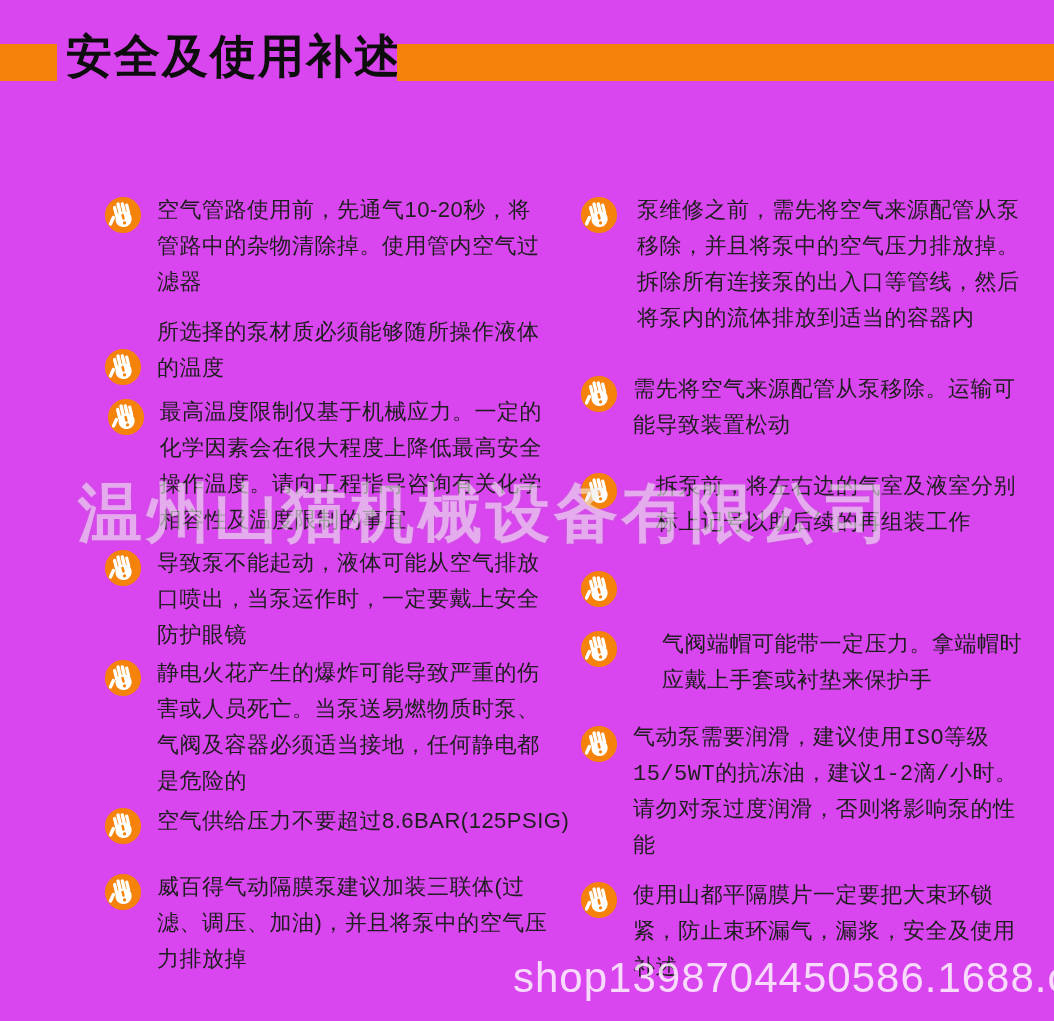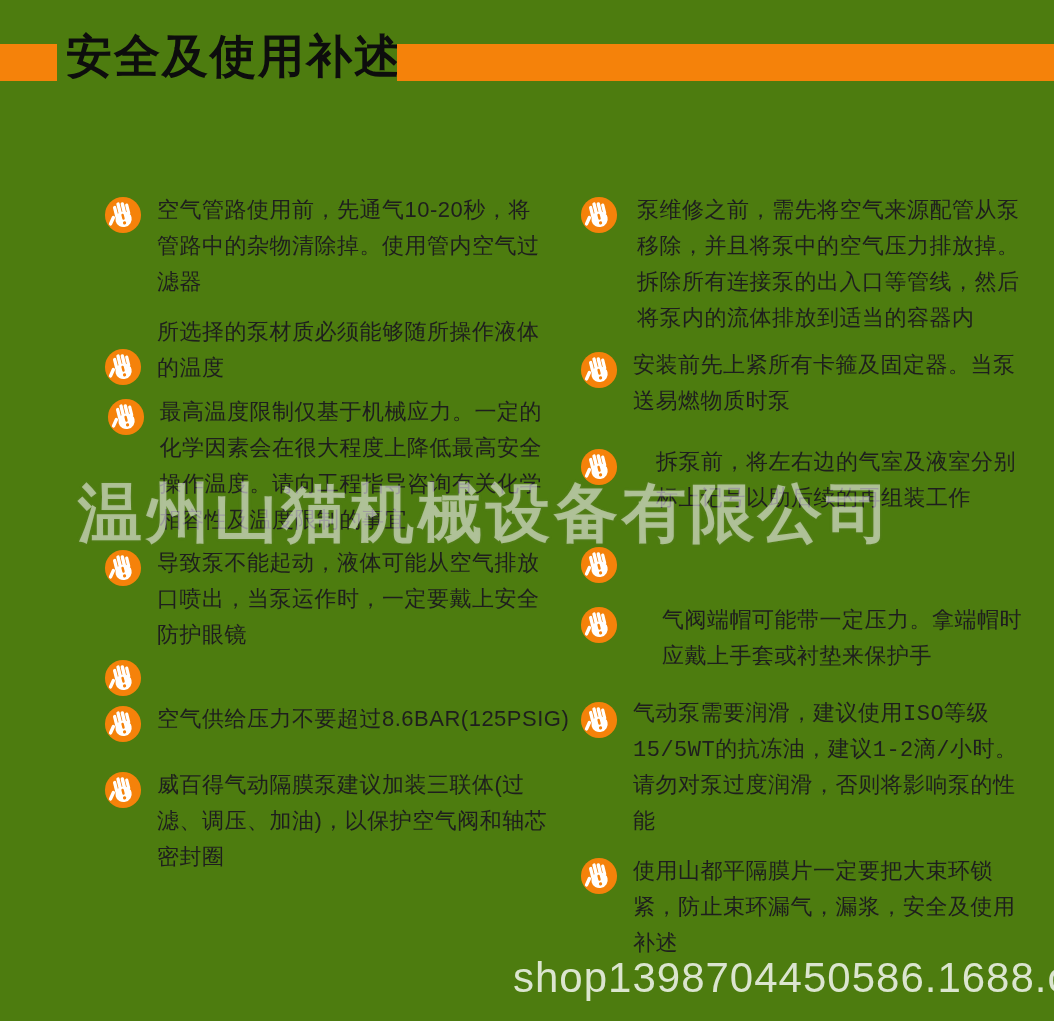--- a/index.html
+++ b/index.html
@@ -41,21 +41,21 @@
     letter-spacing:0.5px;
   }
   
   .col-left  .item:nth-child(1){margin-bottom:14px;}
   .col-left  .item:nth-child(2){margin-bottom:8px;align-items:flex-end;}
   .col-left  .item:nth-child(3){margin-bottom:7px;justify-content:center;}
   .col-left  .item:nth-child(4){margin-bottom:2px;}
   .col-left  .item:nth-child(5){margin-bottom:4px;}
   .col-left  .item:nth-child(6){margin-bottom:24px;}
   .col-left  .item:nth-child(6) .item-text{white-space:nowrap;}
-  .col-right .item:nth-child(1){margin-bottom:11px;gap:19px;}
+  .col-right .item:nth-child(1){margin-bottom:35px;gap:19px;}
   .col-right .item:nth-child(2){margin-bottom:25px;}
   .col-right .item:nth-child(3){margin-bottom:26px;gap:38px;}
   .col-right .item:nth-child(4){margin-bottom:18px;}
   .col-right .item:nth-child(5){margin-bottom:23px;gap:44px;}
   .col-right .item:nth-child(6){margin-bottom:12px;font-family:Liberation Mono, monospace;}
   
   .watermark-center{
     position:absolute;left:78px;top:468px;z-index:5;
     font-size:64px;line-height:90px;letter-spacing:4px;font-weight:bold;
     color:rgba(255,255,255,0.50);
@@ -65,21 +65,21 @@
   .watermark-bottom{
     position:absolute;left:513px;top:952px;z-index:5;
     font-size:42px;line-height:52px;letter-spacing:1px;
     color:rgba(255,255,255,0.80);
     white-space:nowrap;pointer-events:none;
   }
 </style>
 </head>
 <body>
 
-<div class="page" style="background: #4d7c0f;">
+<div class="page" style="background: #d946ef;">
   <div class="accent-block"></div>
   <h1 class="page-title">安全及使用补述</h1>
   <div class="accent-bar"></div>
 
   <div class="col col-left">
   <div class="item">
     <span class="hand-icon">
       <svg viewBox="0 0 40 40" width="38" height="38" aria-hidden="true">
         <circle cx="20" cy="20" r="19" fill="#f5820a"></circle>
         <g fill="#ffffff" transform="rotate(-14 20 20)">
@@ -173,20 +173,21 @@
           <rect x="24.6" y="9.2" width="3.4" height="12" rx="1.7"></rect>
           <rect x="5.5" y="17.5" width="3.6" height="11" rx="1.8" transform="rotate(38 7.3 23)"></rect>
           <ellipse cx="19.5" cy="24.5" rx="8.6" ry="8.2"></ellipse>
         </g>
         <g fill="#f5820a" transform="rotate(-14 20 20)">
           <rect x="18.3" y="18.6" width="2.6" height="6.4" rx="1.3"></rect>
           <circle cx="19.6" cy="28.4" r="1.7"></circle>
         </g>
       </svg>
     </span>
+    <p class="item-text">静电火花产生的爆炸可能导致严重的伤害或人员死亡。当泵送易燃物质时泵、气阀及容器必须适当接地，任何静电都是危险的</p>
   </div>
 
   <div class="item">
     <span class="hand-icon">
       <svg viewBox="0 0 40 40" width="38" height="38" aria-hidden="true">
         <circle cx="20" cy="20" r="19" fill="#f5820a"></circle>
         <g fill="#ffffff" transform="rotate(-14 20 20)">
           <rect x="11.6" y="8.5" width="3.5" height="13" rx="1.75"></rect>
           <rect x="15.9" y="5.8" width="3.6" height="15" rx="1.8"></rect>
           <rect x="20.3" y="6.8" width="3.6" height="14" rx="1.8"></rect>
@@ -214,21 +215,21 @@
           <rect x="24.6" y="9.2" width="3.4" height="12" rx="1.7"></rect>
           <rect x="5.5" y="17.5" width="3.6" height="11" rx="1.8" transform="rotate(38 7.3 23)"></rect>
           <ellipse cx="19.5" cy="24.5" rx="8.6" ry="8.2"></ellipse>
         </g>
         <g fill="#f5820a" transform="rotate(-14 20 20)">
           <rect x="18.3" y="18.6" width="2.6" height="6.4" rx="1.3"></rect>
           <circle cx="19.6" cy="28.4" r="1.7"></circle>
         </g>
       </svg>
     </span>
-    <p class="item-text">威百得气动隔膜泵建议加装三联体(过滤、调压、加油)，以保护空气阀和轴芯密封圈</p>
+    <p class="item-text">威百得气动隔膜泵建议加装三联体(过滤、调压、加油)，并且将泵中的空气压力排放掉</p>
   </div>
 </div>
   <div class="col col-right">
   <div class="item">
     <span class="hand-icon">
       <svg viewBox="0 0 40 40" width="38" height="38" aria-hidden="true">
         <circle cx="20" cy="20" r="19" fill="#f5820a"></circle>
         <g fill="#ffffff" transform="rotate(-14 20 20)">
           <rect x="11.6" y="8.5" width="3.5" height="13" rx="1.75"></rect>
           <rect x="15.9" y="5.8" width="3.6" height="15" rx="1.8"></rect>
@@ -257,21 +258,21 @@
           <rect x="24.6" y="9.2" width="3.4" height="12" rx="1.7"></rect>
           <rect x="5.5" y="17.5" width="3.6" height="11" rx="1.8" transform="rotate(38 7.3 23)"></rect>
           <ellipse cx="19.5" cy="24.5" rx="8.6" ry="8.2"></ellipse>
         </g>
         <g fill="#f5820a" transform="rotate(-14 20 20)">
           <rect x="18.3" y="18.6" width="2.6" height="6.4" rx="1.3"></rect>
           <circle cx="19.6" cy="28.4" r="1.7"></circle>
         </g>
       </svg>
     </span>
-    <p class="item-text">安装前先上紧所有卡箍及固定器。当泵送易燃物质时泵</p>
+    <p class="item-text">需先将空气来源配管从泵移除。运输可能导致装置松动</p>
   </div>
 
   <div class="item">
     <span class="hand-icon">
       <svg viewBox="0 0 40 40" width="38" height="38" aria-hidden="true">
         <circle cx="20" cy="20" r="19" fill="#f5820a"></circle>
         <g fill="#ffffff" transform="rotate(-14 20 20)">
           <rect x="11.6" y="8.5" width="3.5" height="13" rx="1.75"></rect>
           <rect x="15.9" y="5.8" width="3.6" height="15" rx="1.8"></rect>
           <rect x="20.3" y="6.8" width="3.6" height="14" rx="1.8"></rect>

